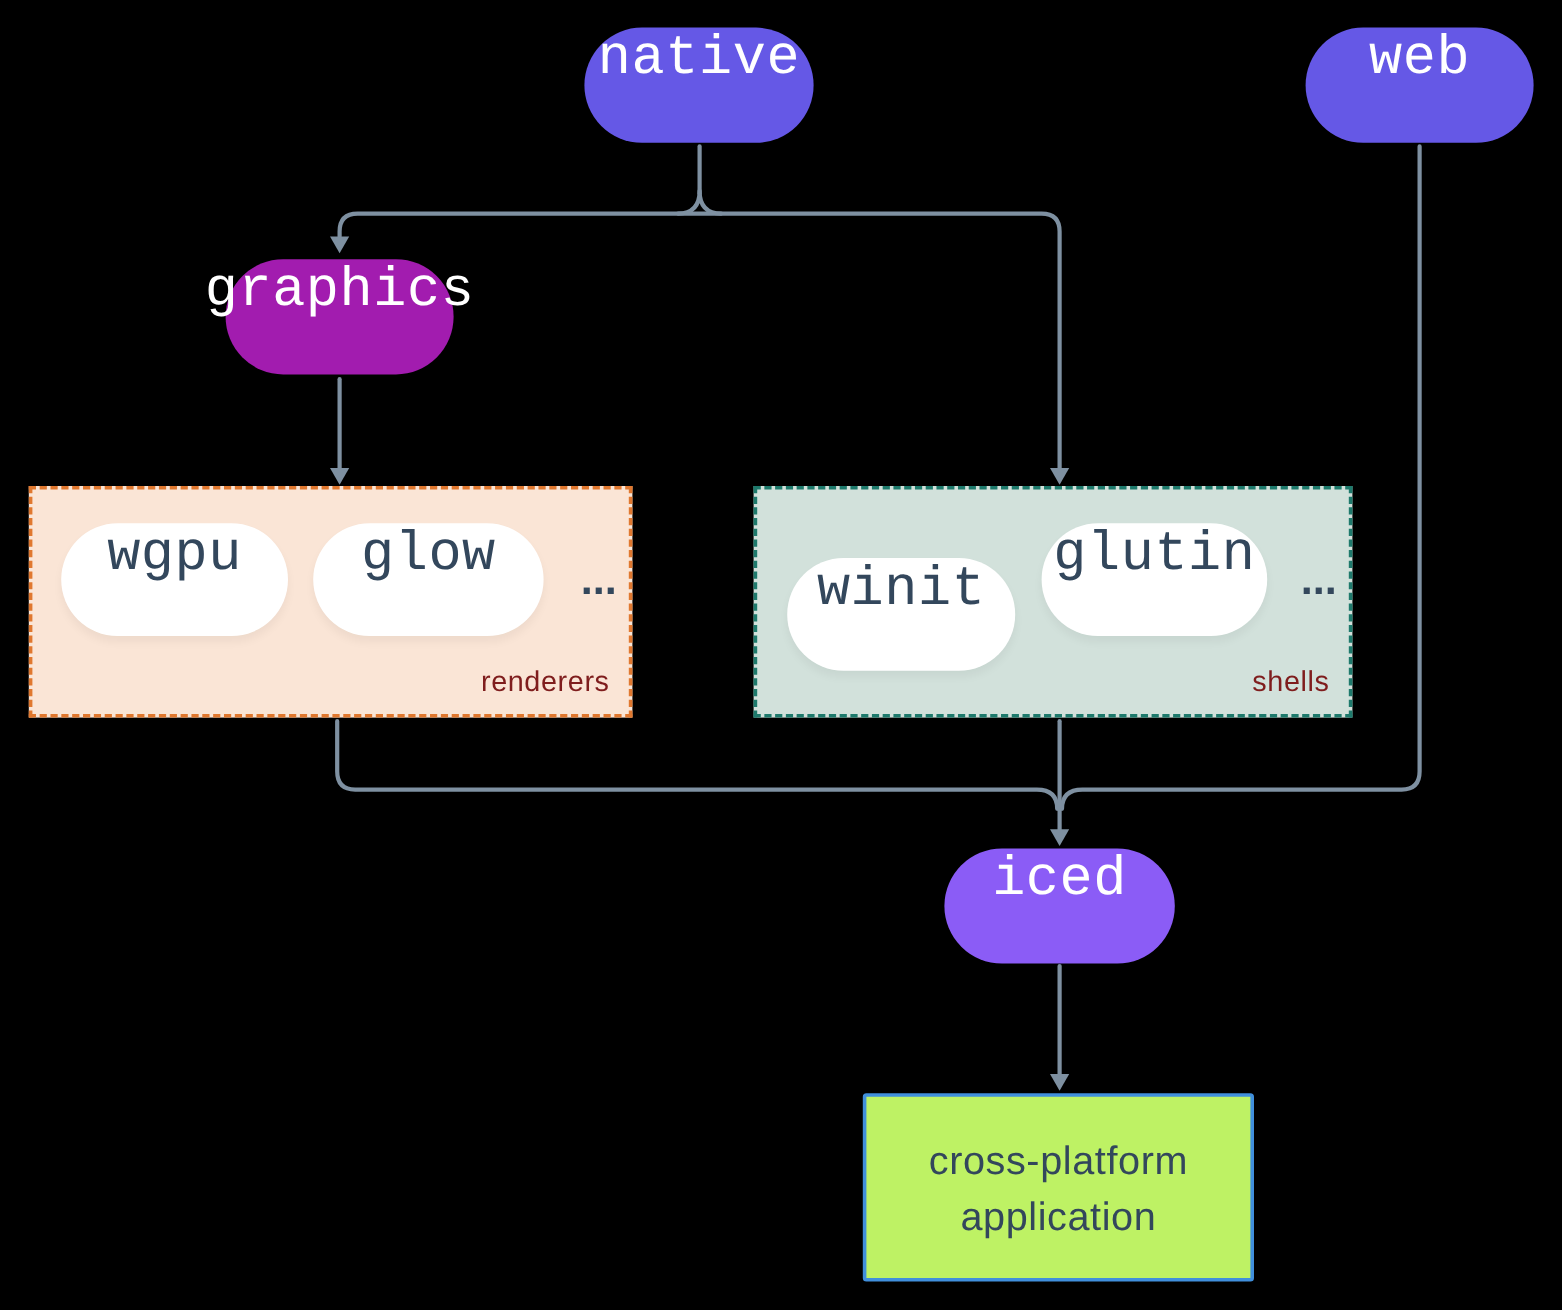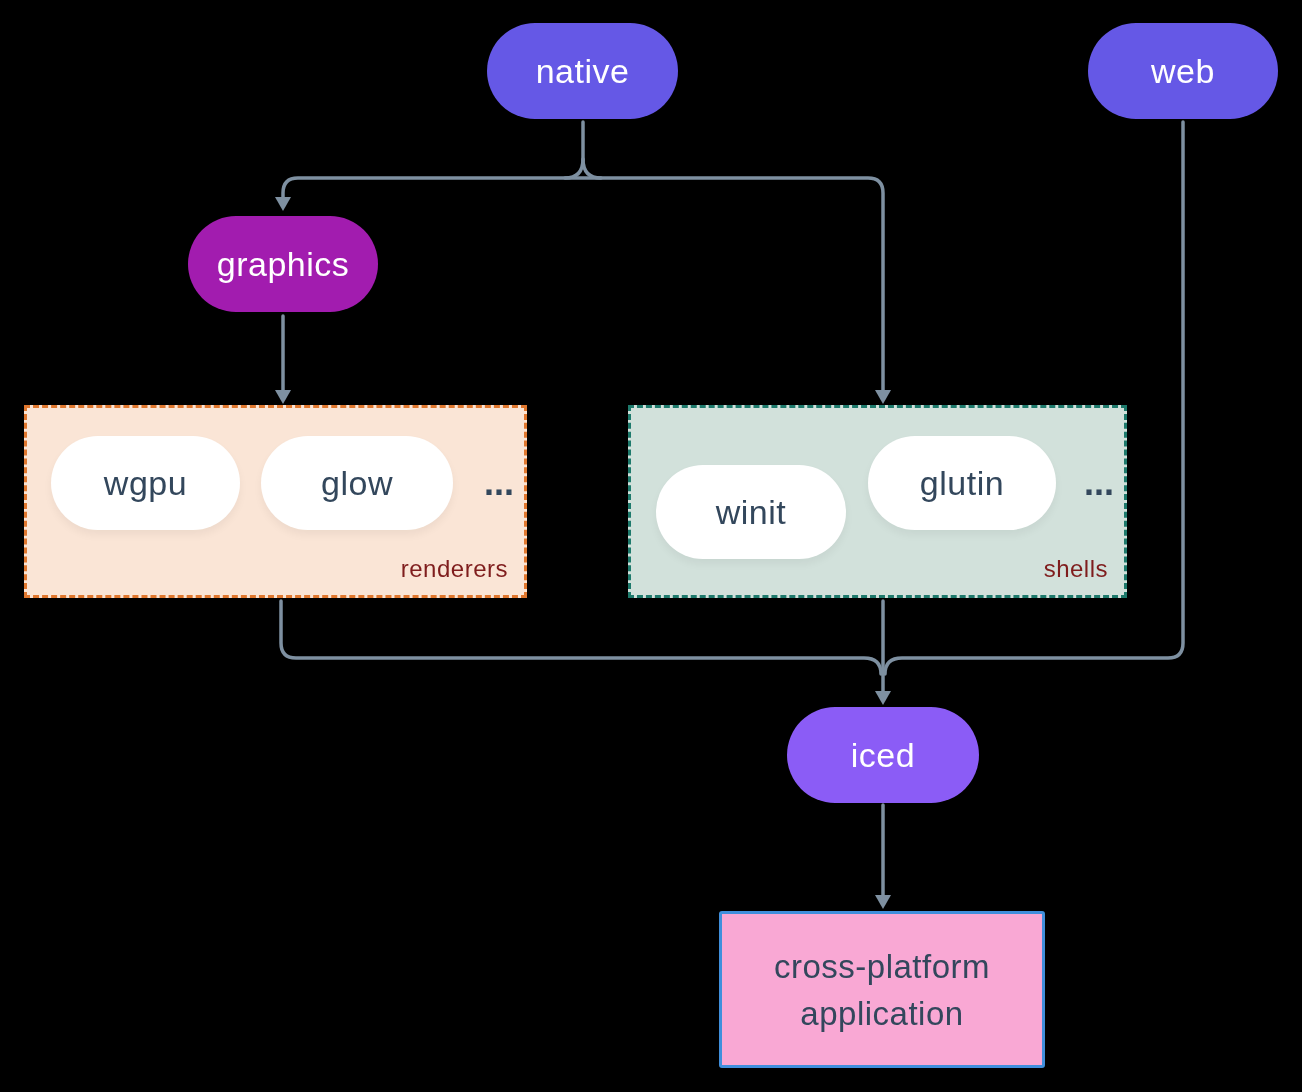--- a/index.html
+++ b/index.html
@@ -18,27 +18,28 @@
   .connectors {
     position: absolute;
     left: 0; top: 0;
     width: 1302px;
     height: 1092px;
     pointer-events: none;
   }
   .pill {
     position: absolute;
     display: flex;
-    align-items: center;
+    align-items: flex-start;
     justify-content: center;
     border-radius: 48px;
-    font-size: 34px;
+    font-size: 46px;
     font-weight: 500;
     letter-spacing: 0.5px;
     color: #ffffff;
+    font-family: Liberation Mono, monospace;
   }
   .pill--purple { background: #6558e6; }
   .pill--orange { background: #a21caf; }
   .pill--blue   { background: #8b5cf6; }
   .pill--white  {
     background: #ffffff;
     color: #33475c;
     box-shadow: 0 5px 8px rgba(0,0,0,0.05);
   }
   .groupbox {
@@ -72,21 +73,21 @@
     font-weight: 700;
     color: #33475c;
   }
   .appbox {
     position: absolute;
     left: 719px;
     top: 911px;
     width: 326px;
     height: 157px;
     box-sizing: border-box;
-    background: #f9a8d4;
+    background: #bef264;
     border: 3px solid #408fdc;
     border-radius: 3px;
     display: flex;
     flex-direction: column;
     align-items: center;
     justify-content: center;
     color: #33475c;
     font-size: 33px;
     font-weight: 500;
     line-height: 47px;

